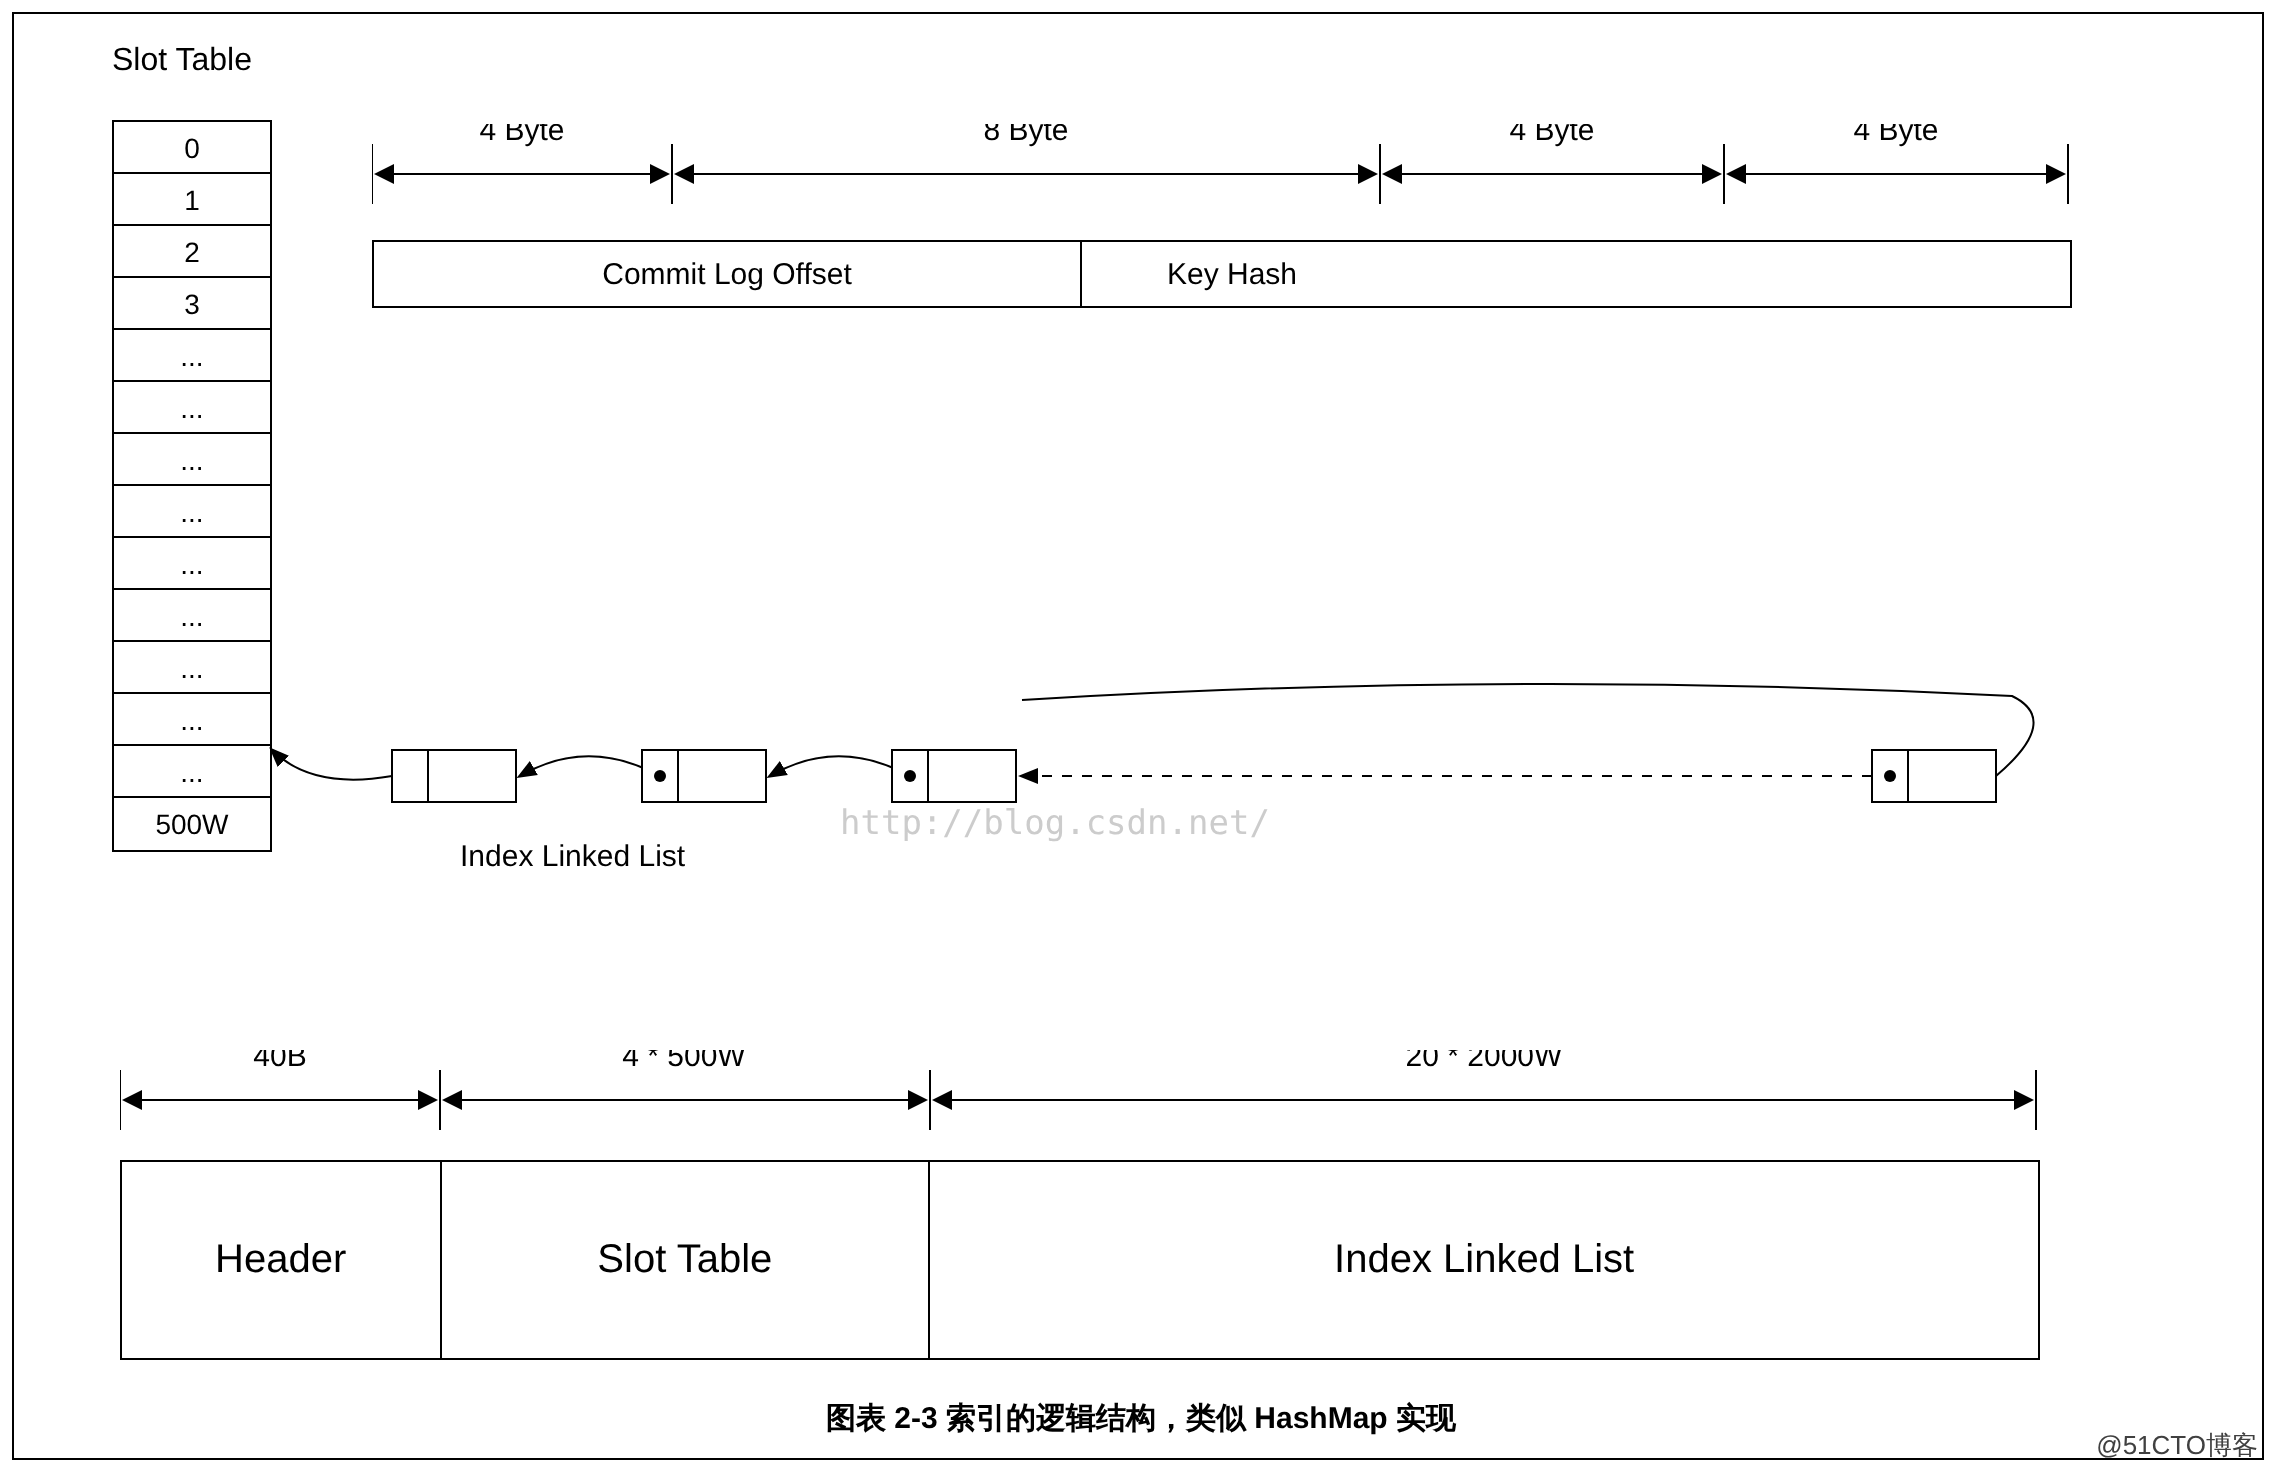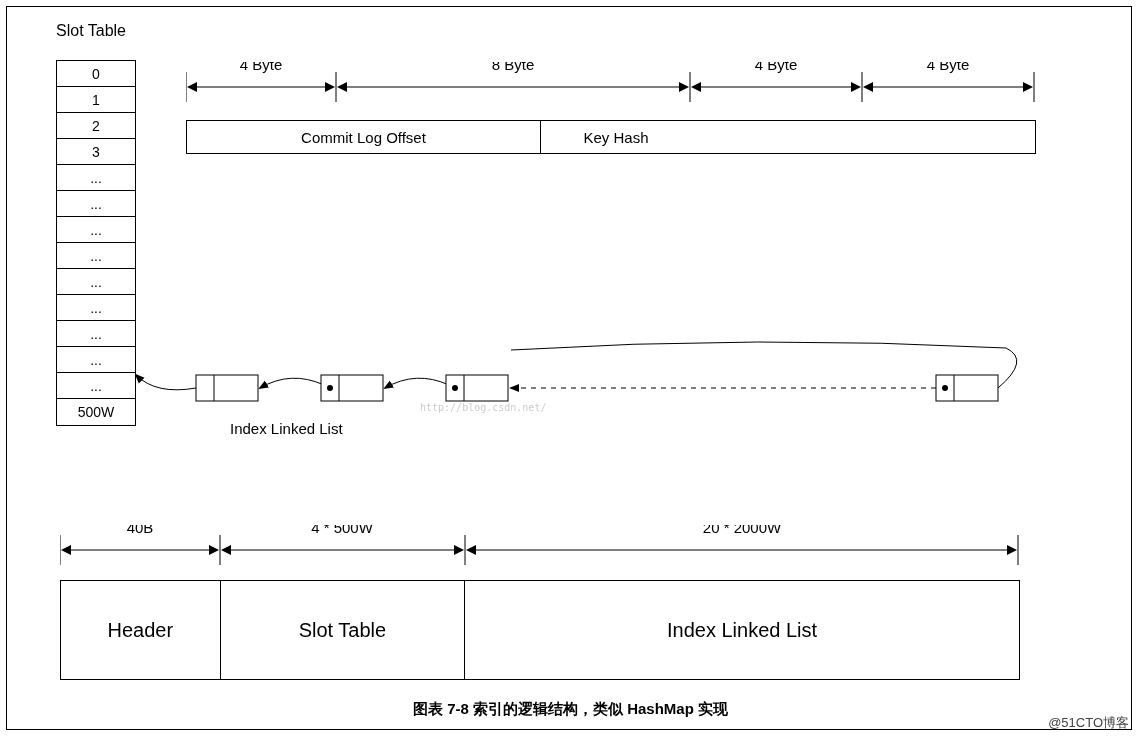--- a/index.html
+++ b/index.html
@@ -16,21 +16,21 @@
   }
   .frame {
     position: absolute;
     left: 6px; top: 6px;
     width: 1126px; height: 724px;
     border: 1px solid #000;
   }
   .wm1 {
     position: absolute;
     color: #ccc;
-    font-size: 10px;
+    font-size: 17px;
     font-family: monospace;
     left: 420px; top: 402px;
     pointer-events: none;
   }
   .wm2 {
     position: absolute;
     color: #404040;
     font-size: 13px;
     right: 12px; bottom: 8px;
     pointer-events: none;
@@ -211,16 +211,16 @@
   <text x="282" y="8" text-anchor="middle" font-size="15">4 * 500W</text>
   <text x="682" y="8" text-anchor="middle" font-size="15">20 * 2000W</text>
 </svg>
 
 <div class="bot-table">
   <div class="bot-cell" style="width:160px">Header</div>
   <div class="bot-cell" style="width:245px">Slot Table</div>
   <div class="bot-cell" style="width:555px">Index Linked List</div>
 </div>
 
-<div class="caption">图表 7-8 索引的逻辑结构，类似 HashMap 实现</div>
+<div class="caption">图表 2-3 索引的逻辑结构，类似 HashMap 实现</div>
 
 <div class="wm1">http://blog.csdn.net/</div>
 <div class="wm2">@51CTO博客</div>
 
 </body></html>

